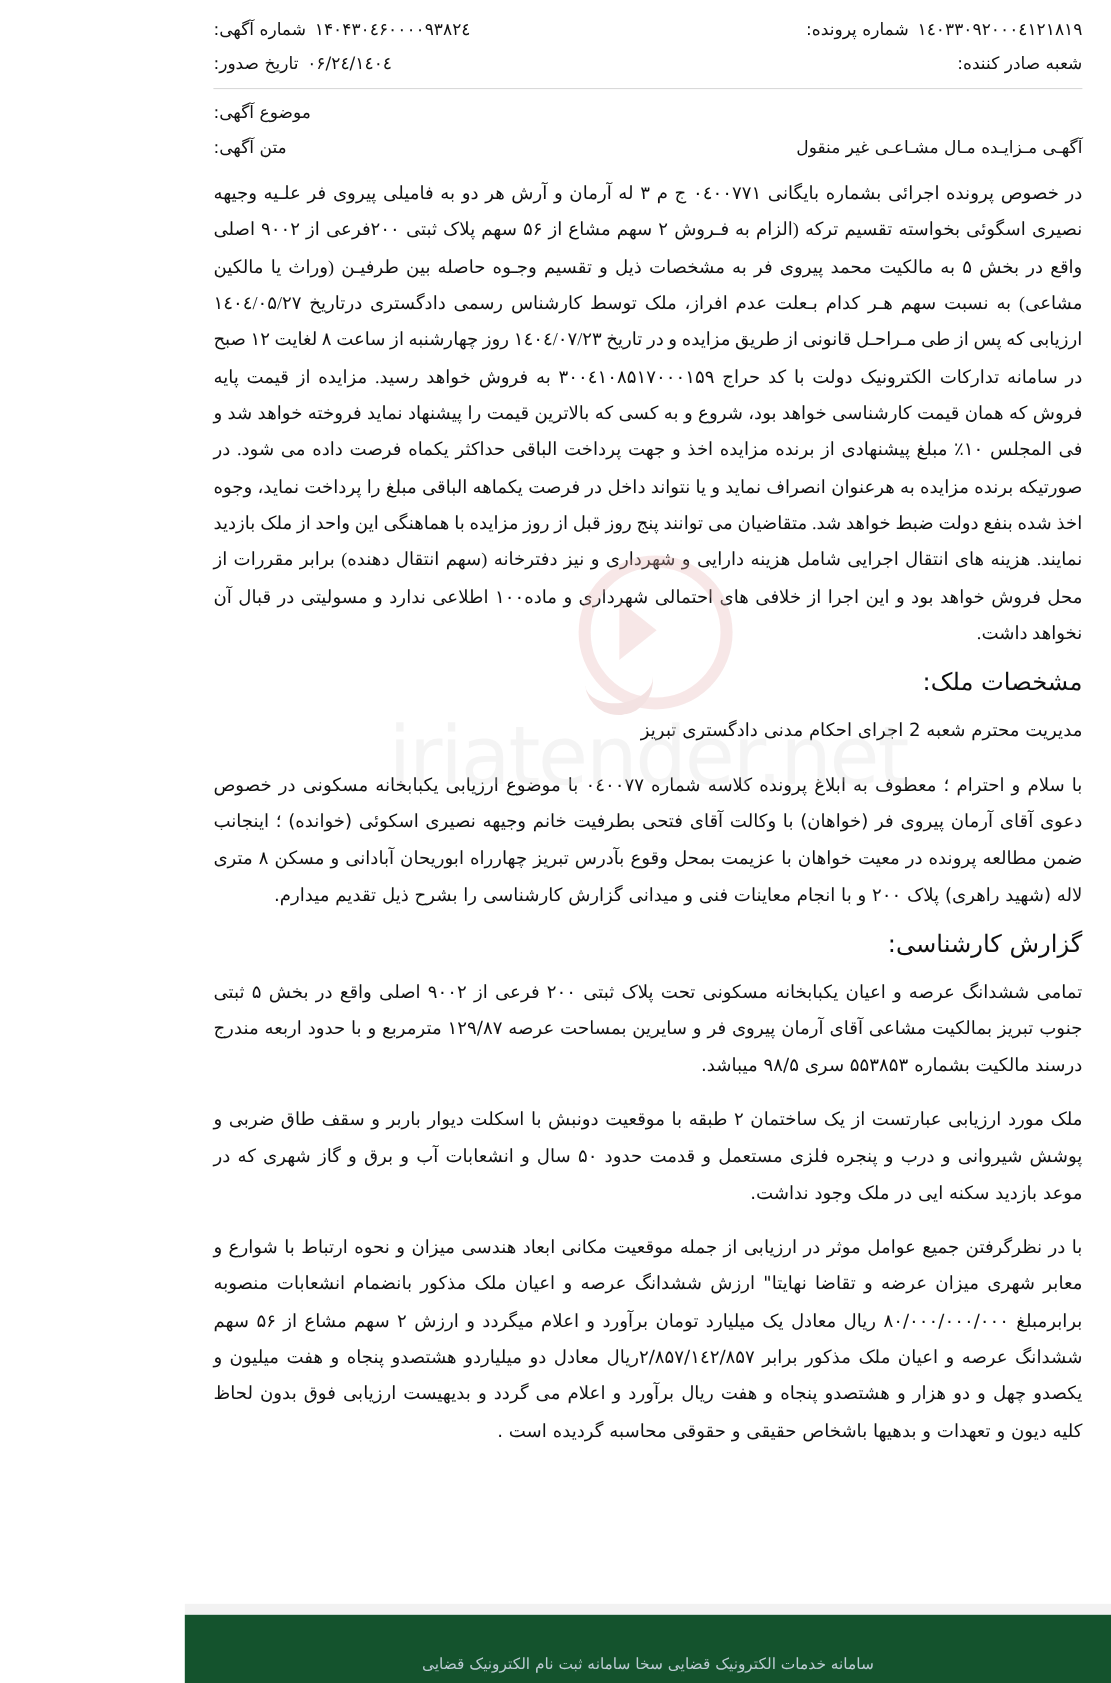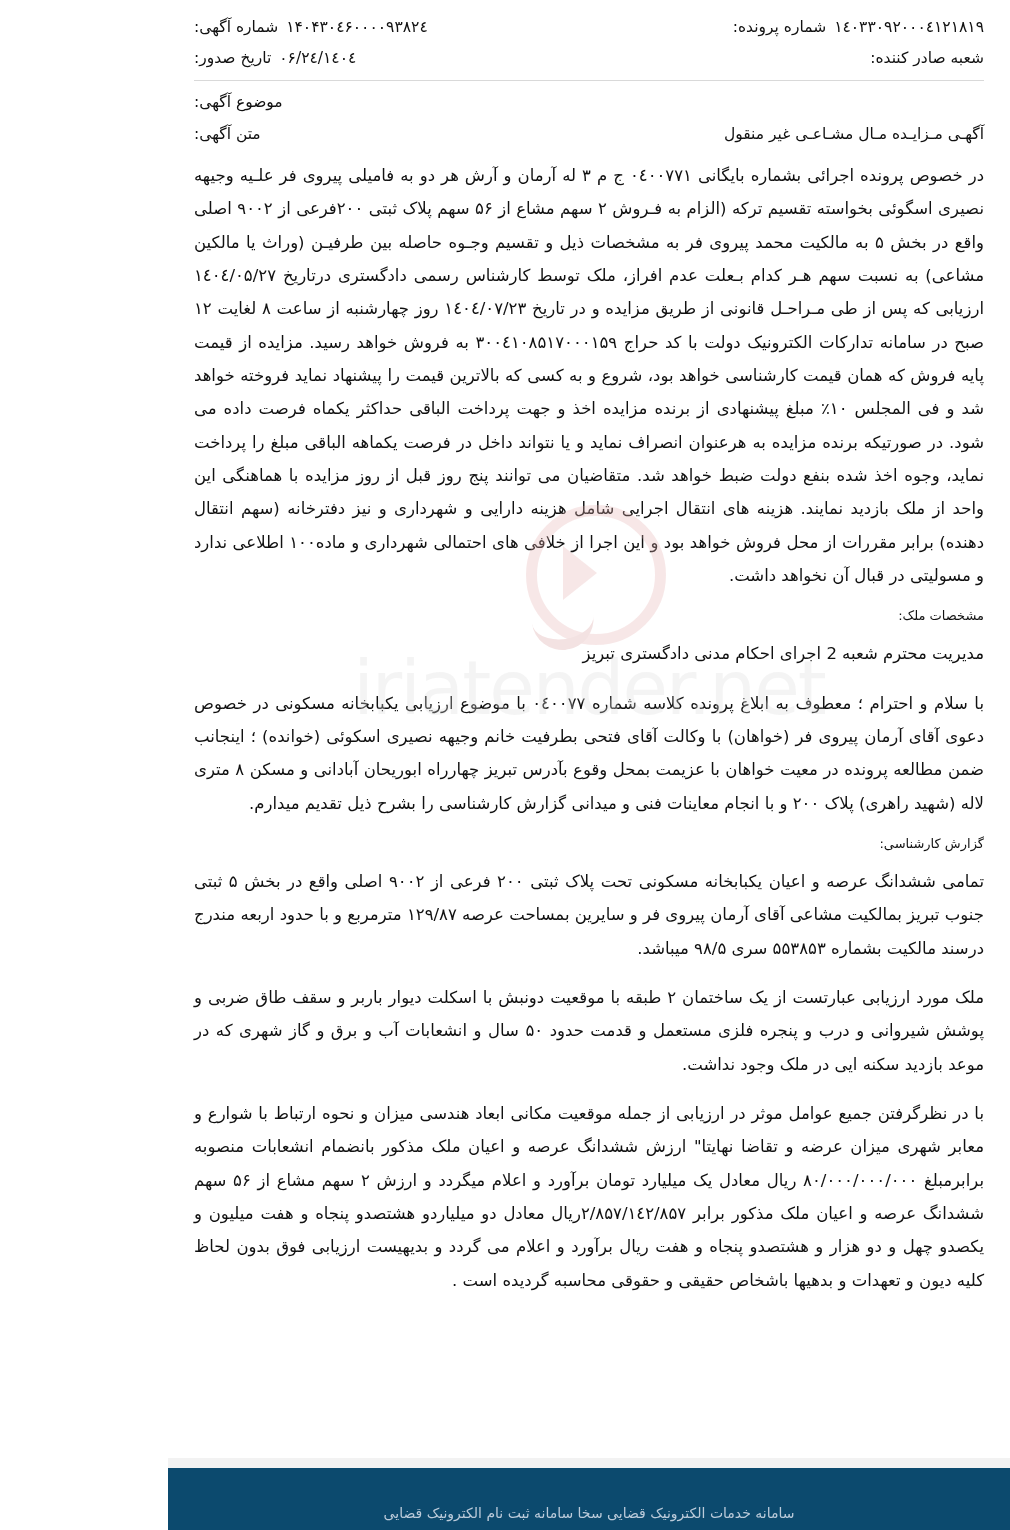--- a/index.html
+++ b/index.html
@@ -65,23 +65,24 @@
   p.body{
     font-size:16.5px;
     line-height:2.02;
     text-align:justify;
     text-align-last:right;
     margin:0 0 16px 0;
     letter-spacing:0;
   }
   p.body.first{
     text-indent:0;
+    font-family:Liberation Serif, serif;
   }
   .sec-head{
-    font-size:13px;
+    font-size:22px;
     margin:12px 0 14px 0;
     text-align:right;
   }
 
   
   .watermark{
     position:absolute;
     top:505px;
     right:50px;
     left:50px;
@@ -127,21 +128,21 @@
     font-family:"DejaVu Sans", sans-serif;
     letter-spacing:-2px;
     white-space:nowrap;
   }
 
   
   .footer{
     position:absolute;
     left:0;right:0;bottom:0;
     height:62px;
-    background:#0c4a6e;
+    background:#14532d;
     color:#cfd9e6;
     display:flex;
     align-items:center;
     justify-content:center;
     font-size:14px;
     overflow:hidden;
   }
   .footer .f-inner{
     display:flex;
     flex-direction:row-reverse;

